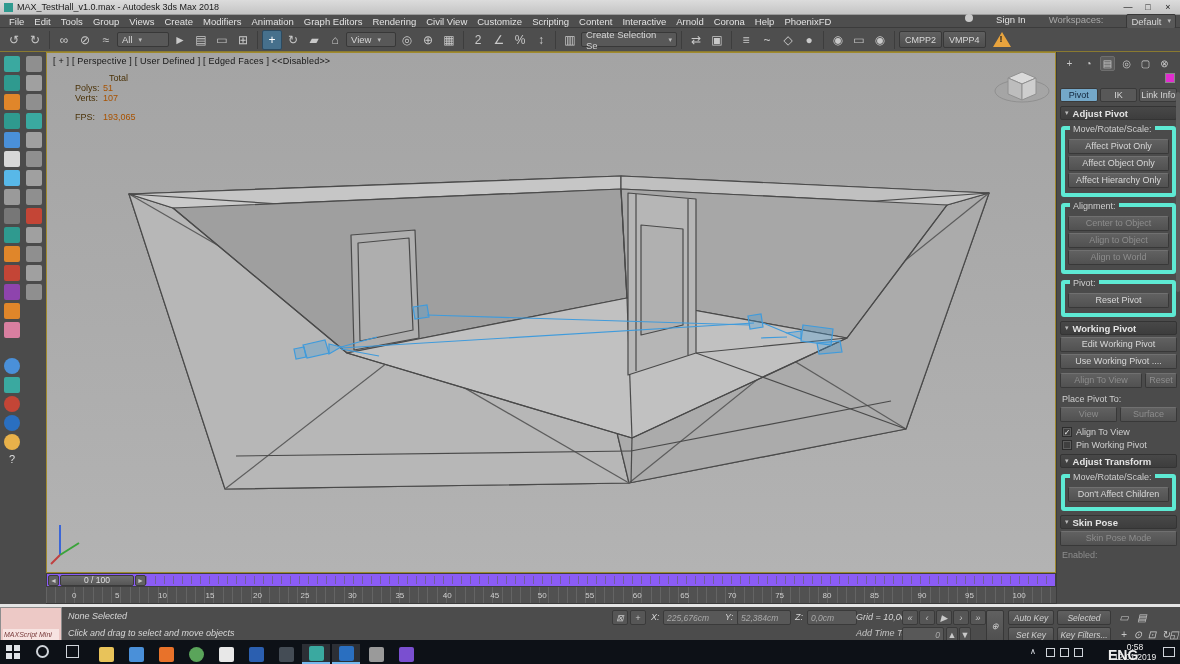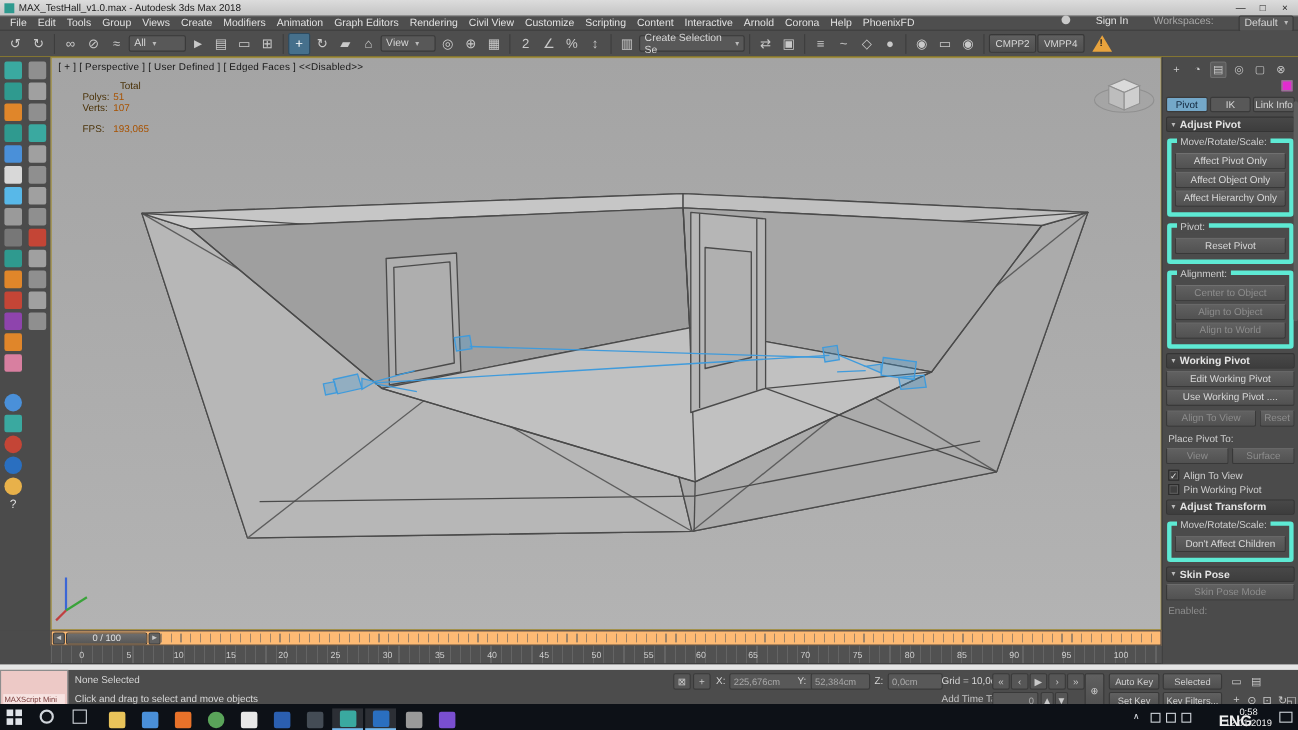--- a/index.html
+++ b/index.html
@@ -63,30 +63,30 @@
   .plabel { font-size:9px; color:#cfcfcf; margin:4px 2px 1px 2px; }
   .cbtn { display:block; width:100%; height:15px; background:linear-gradient(#616161,#515151); border:1px solid #383838; border-top-color:#707070; color:#d8d8d8; font-size:9px; margin:2px 0; border-radius:2px; font-family:inherit; text-align:center; line-height:13px; }
   .cbtn.dis { color:#8d8d8d; }
   .btnrow { display:flex; gap:3px; }
   .btnrow .cbtn { flex:1; }
   .cbline { display:flex; align-items:center; gap:4px; margin:3px 2px; font-size:9px; color:#d0d0d0; }
   .cb { width:10px; height:10px; background:#3f3f3f; border:1px solid #2c2c2c; box-shadow:inset 0 0 0 1px #5d5d5d; display:flex; align-items:center; justify-content:center; font-size:8px; color:#eee; }
   .cp-scroll { position:absolute; right:0; top:40px; width:4px; height:200px; background:#5e5e5e; border-radius:2px; }
 
   
-  .timeslider { position:absolute; left:46px; top:573px; width:1010px; height:14px; background:#fdba74; border:1px solid #3e3e3e; display:flex; align-items:center; padding:0 1px; }
+  .timeslider { position:absolute; left:46px; top:573px; width:1010px; height:14px; background:#8b5cf6; border:1px solid #3e3e3e; display:flex; align-items:center; padding:0 1px; }
   .ts-arrow { width:11px; height:11px; display:flex; align-items:center; justify-content:center; color:#c9c9c9; font-size:7px; background:#616161; border:1px solid #3c3c3c; border-radius:2px; }
   .ts-thumb { width:74px; height:11px; background:linear-gradient(#6e6e6e,#565656); border:1px solid #3a3a3a; color:#e0e0e0; font-size:8.5px; display:flex; align-items:center; justify-content:center; border-radius:2px; margin:0 1px; }
   .ts-track { flex:1; height:8px; background:repeating-linear-gradient(90deg,#616161 0 1px,transparent 1px 9px); opacity:0.6; }
   .ruler { position:absolute; left:46px; top:587px; width:1010px; height:17px; background:#515151; border-bottom:1px solid #3a3a3a;
            background-image:repeating-linear-gradient(90deg,#646464 0 1px,transparent 1px 9.3px); }
   .ruler-labels { position:absolute; left:0; top:4px; width:1010px; display:flex; justify-content:space-between; padding:0 30px 0 26px; font-size:8px; color:#cfcfcf; }
 
   
-  .statusbar { position:absolute; left:0; top:604px; width:1180px; height:36px; background:#4c4c4c; border-top:5px solid #e5e5e5; font-size:9px; }
+  .statusbar { position:absolute; left:0; top:604px; width:1180px; height:36px; background:#4c4c4c; border-top:3px solid #e5e5e5; font-size:9px;font-style:italic; }
   .msl { position:absolute; left:0; top:0; width:62px; height:36px; background:#edc9c6; border:1px solid #8d8d8d; }
   .msl .line { position:absolute; left:2px; bottom:2px; font-size:7px; color:#7a3c3c; background:#f7e3e1; width:56px; height:11px; line-height:11px; padding-left:1px; }
   .stx { position:absolute; color:#d6d6d6; }
   .sbtn { position:absolute; height:15px; background:linear-gradient(#606060,#4f4f4f); border:1px solid #383838; color:#cfcfcf; display:flex; align-items:center; justify-content:center; font-size:8.5px; border-radius:2px; }
   .sfield { position:absolute; height:15px; background:#585858; border:1px solid #3a3a3a; color:#a9a9a9; font-size:8.5px; display:flex; align-items:center; padding:0 3px; border-radius:2px; }
   .sico { position:absolute; width:16px; height:15px; display:flex; align-items:center; justify-content:center; background:#565656; border:1px solid #3a3a3a; color:#c9c9c9; font-size:9px; border-radius:2px; }
   .navico { background:transparent; border:none; font-size:10px; }
 
   
   .taskbar { position:absolute; left:0; top:640px; width:1180px; height:24px; background:#0d1117; }
@@ -348,28 +348,28 @@
       <span class="ar">▾</span>
       <span>Adjust Pivot</span>
     </div>
   <div class="grp">
     <span class="glabel">Move/Rotate/Scale:</span>
     <button class="cbtn">Affect Pivot Only</button>
     <button class="cbtn">Affect Object Only</button>
     <button class="cbtn">Affect Hierarchy Only</button>
   </div>
   <div class="grp">
-    <span class="glabel">Pivot:</span>
-    <button class="cbtn">Reset Pivot</button>
-  </div>
-  <div class="grp">
     <span class="glabel">Alignment:</span>
     <button class="cbtn dis">Center to Object</button>
     <button class="cbtn dis">Align to Object</button>
     <button class="cbtn dis">Align to World</button>
+  </div>
+  <div class="grp">
+    <span class="glabel">Pivot:</span>
+    <button class="cbtn">Reset Pivot</button>
   </div>
 
   <div class="rollout">
       <span class="ar">▾</span>
       <span>Working Pivot</span>
     </div>
   <button class="cbtn">Edit Working Pivot</button>
   <button class="cbtn">Use Working Pivot ....</button>
   <div class="btnrow">
     <button class="cbtn dis">Align To View</button>

